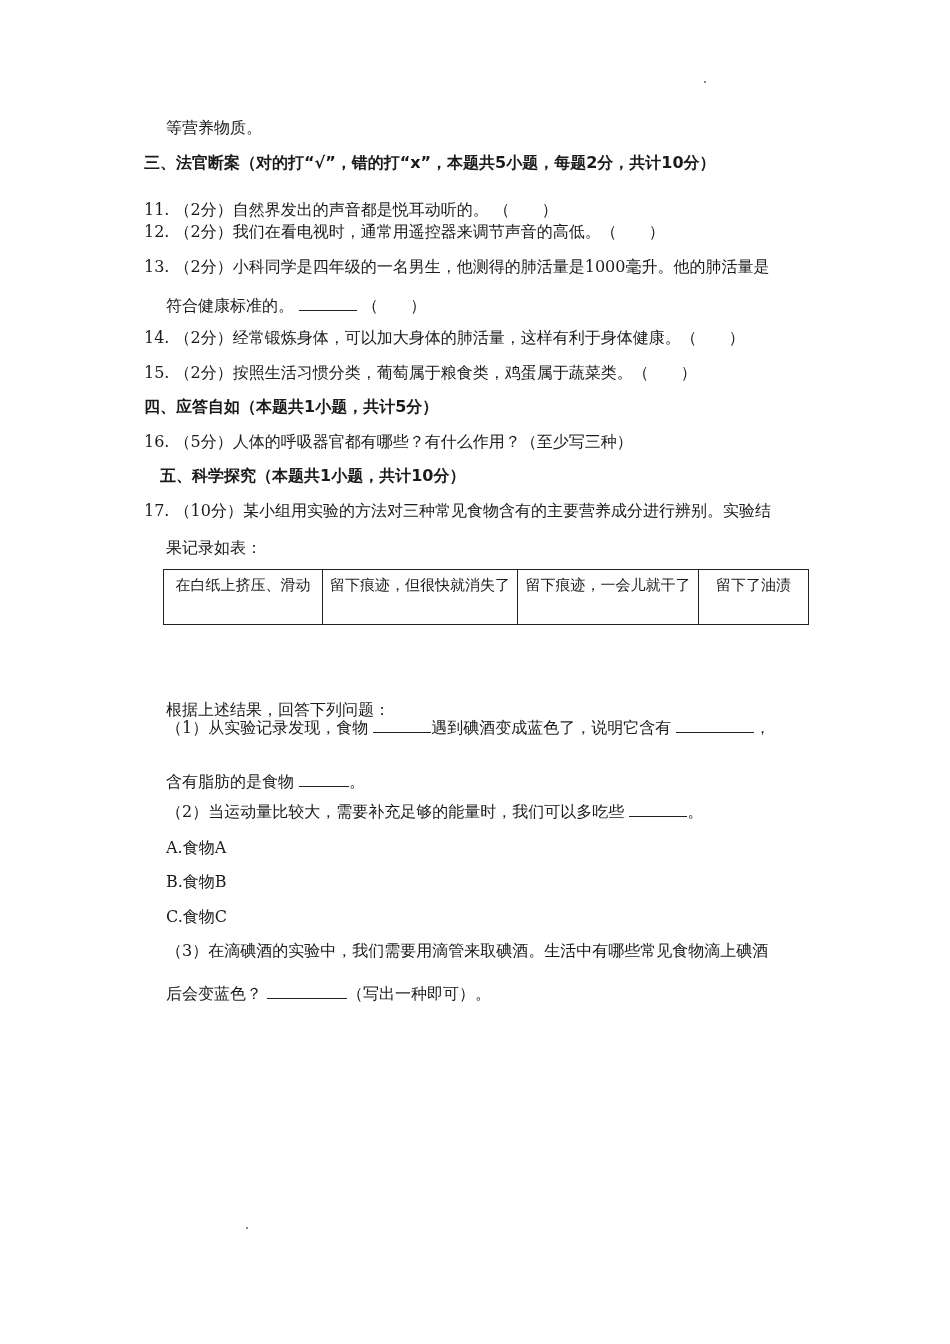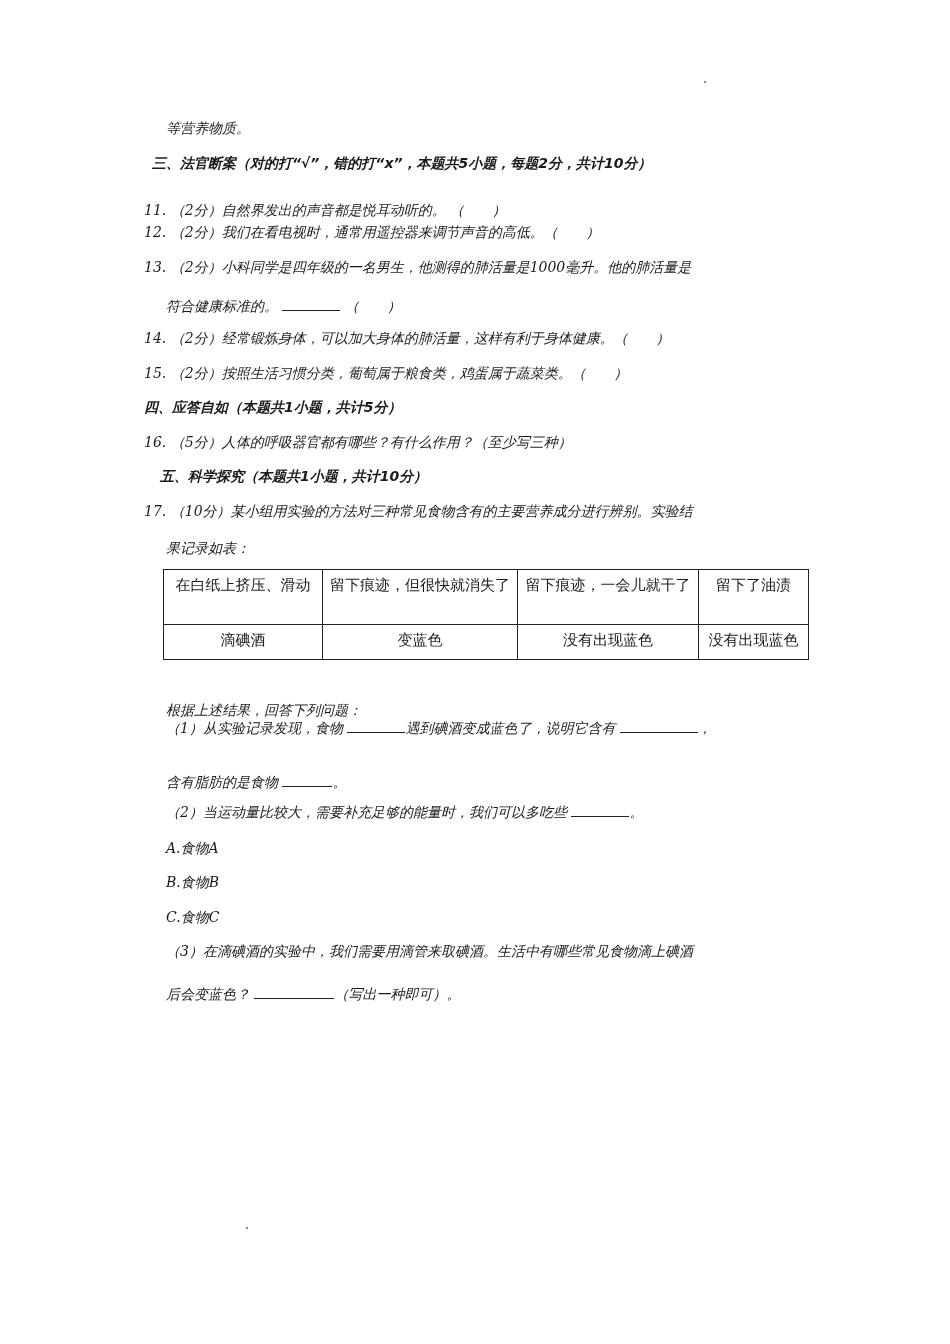--- a/index.html
+++ b/index.html
@@ -1,38 +1,38 @@
 <!DOCTYPE html>
 <html><head>
 <meta charset="utf-8">
 <style>
   html, body { margin: 0; padding: 0; background: #ffffff; }
   body { width: 950px; height: 1344px; position: relative; overflow: hidden;
          font-family: "DejaVu Serif", "Liberation Serif", serif; color: #1a1a1a; }
-  .line { position: absolute; font-size: 14px; line-height: 20px; white-space: nowrap; font-style: italic; }
+  .line { position: absolute; font-size: 16px; line-height: 20px; white-space: nowrap; }
   .bold { font-weight: bold; font-family: "DejaVu Sans", "Liberation Sans", sans-serif; }
   .blank { display: inline-block; border-bottom: 1px solid #222; height: 16px; vertical-align: baseline; }
   .dot { position: absolute; width: 2px; height: 2px; background: #888; }
   table.exp { position: absolute; left: 163px; top: 569px; border-collapse: collapse;
               font-size: 15px; line-height: 18px; }
   table.exp td { border: 1.3px solid #222; text-align: center; vertical-align: top;
                  padding: 6px 2px 0 2px; box-sizing: border-box; }
   table.exp tr.r0 td { height: 32px; }
   table.exp tr.r1 td { height: 55px; }
   table.exp tr.r2 td { height: 35px; }
   .c0 { width: 159px; } .c1 { width: 195px; } .c2 { width: 181px; } .c3 { width: 110px; }
 </style>
 </head>
 <body>
 
 <div class="dot" style="left:704px;top:81px;"></div>
 
 <div class="line" style="left:166px;top:118px;">等营养物质。</div>
 
-<div class="line bold" style="left:144px;top:153px;margin-left:8px;">三、法官断案（对的打“√”，错的打“x”，本题共5小题，每题2分，共计10分）</div>
+<div class="line bold" style="left:144px;top:153px;">三、法官断案（对的打“√”，错的打“x”，本题共5小题，每题2分，共计10分）</div>
 
 <div class="line" style="left:144px;top:188px;margin-top:12px;">
   <span>11.</span>
   <span>（2分）</span><span>自然界发出的声音都是悦耳动听的。</span>
   <span>（　　）</span>
 </div>
 
 <div class="line" style="left:144px;top:222px;">
   <span>12.</span>
   <span>（2分）</span><span>我们在看电视时，通常用遥控器来调节声音的高低。</span><span>（　　）</span>
@@ -74,26 +74,20 @@
 <div class="line" style="left:166px;top:538px;">果记录如表：</div>
 
 <table class="exp">
   <tbody>
   <tr class="r1">
     <td class="c0">在白纸上挤压、滑动</td>
     <td class="c1">留下痕迹，但很快就消失了</td>
     <td class="c2">留下痕迹，一会儿就干了</td>
     <td class="c3">留下了油渍</td>
   </tr>
-  <tr class="r2">
-    <td class="c0">滴碘酒</td>
-    <td class="c1">变蓝色</td>
-    <td class="c2">没有出现蓝色</td>
-    <td class="c3">没有出现蓝色</td>
-  </tr>
 </tbody>
   </table>
 
 <div class="line" style="left:166px;top:700px;">根据上述结果，回答下列问题：</div>
 
 <div class="line" style="left:166px;top:716px;">
   <span>（1）从实验记录发现，食物</span>
   <span class="blank" style="width:58px;"></span><span>遇到碘酒变成蓝色了，说明它含有</span>
   <span class="blank" style="width:78px;"></span><span>，</span>
 </div>

